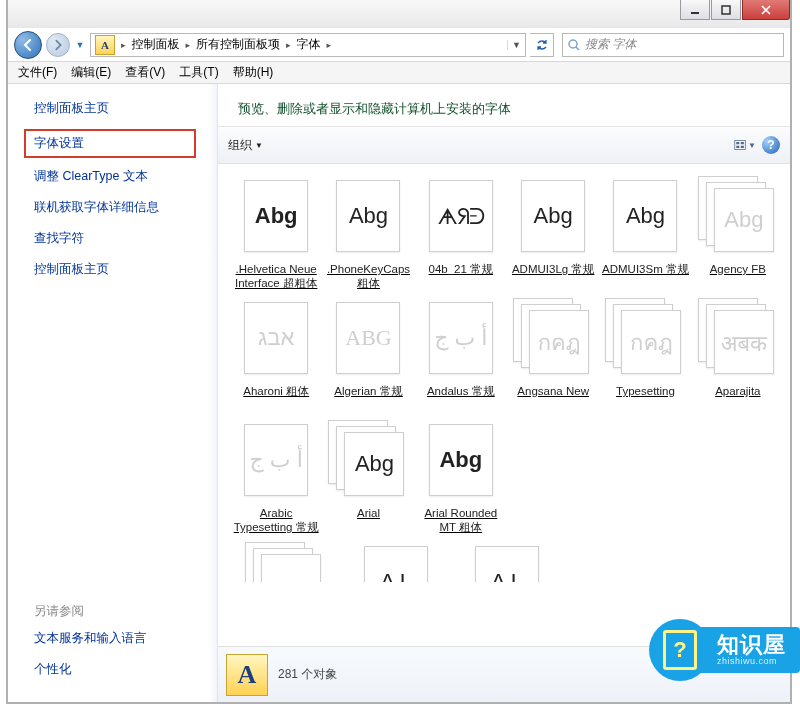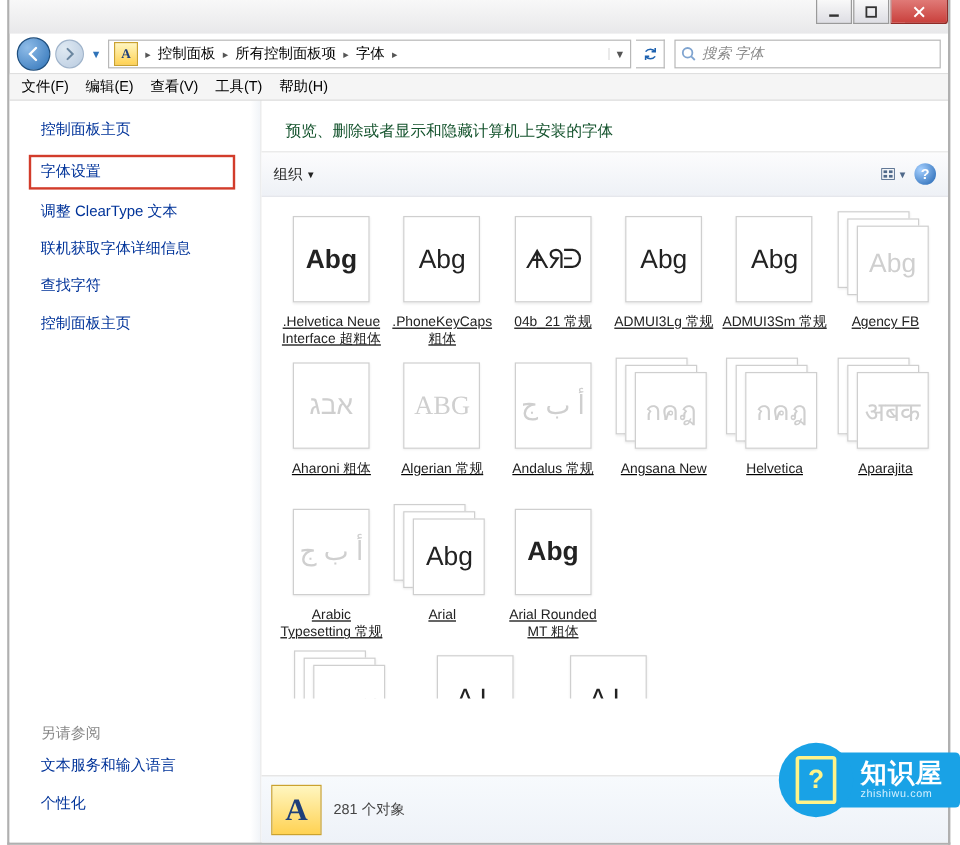--- a/index.html
+++ b/index.html
@@ -249,21 +249,21 @@
                 <div class="sheet s3 dim">กคฎ</div>
               </div>
               <div class="font-label">Angsana New</div>
             </div>
             <div class="font-item">
               <div class="font-thumb stack">
                 <div class="sheet s1 dim"></div>
                 <div class="sheet s2 dim"></div>
                 <div class="sheet s3 dim">กคฎ</div>
               </div>
-              <div class="font-label">Helvetica</div>
+              <div class="font-label">Typesetting</div>
             </div>
             <div class="font-item">
               <div class="font-thumb stack">
                 <div class="sheet s1 dim"></div>
                 <div class="sheet s2 dim"></div>
                 <div class="sheet s3 dim">अबक</div>
               </div>
               <div class="font-label">Aparajita</div>
             </div>
             <div class="font-item">

